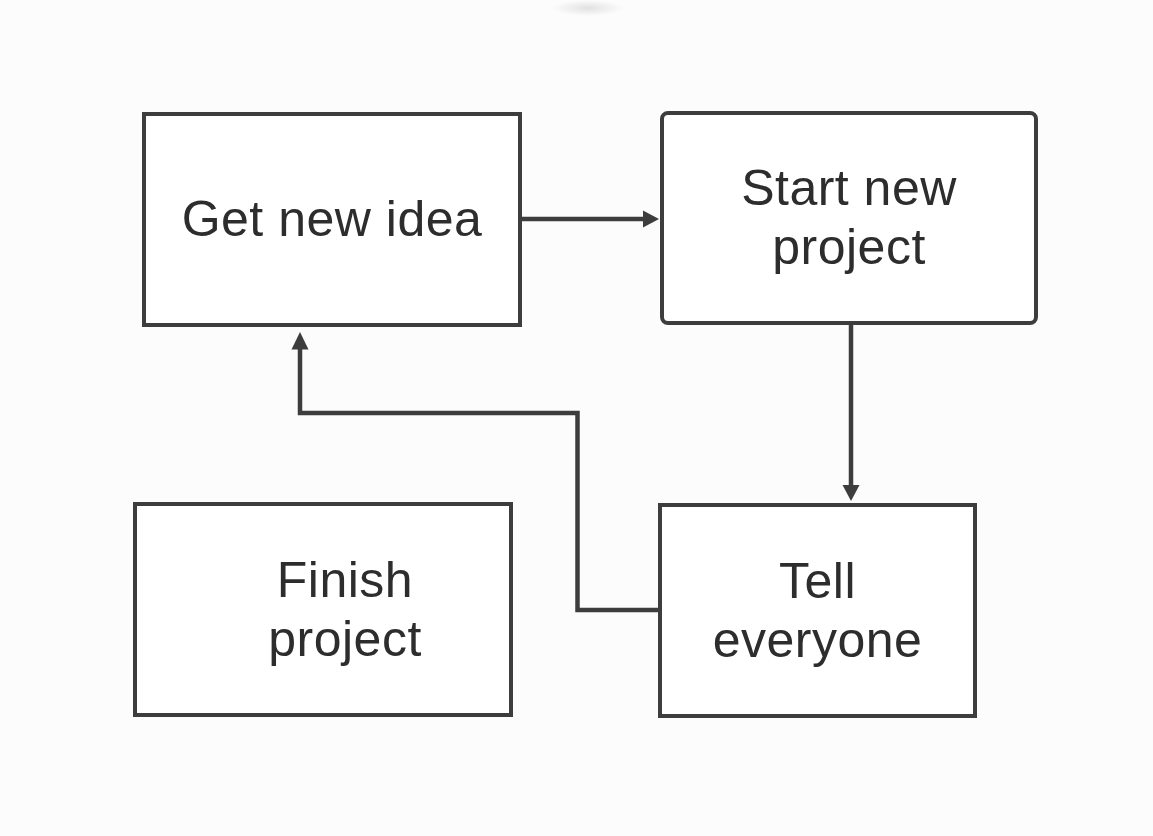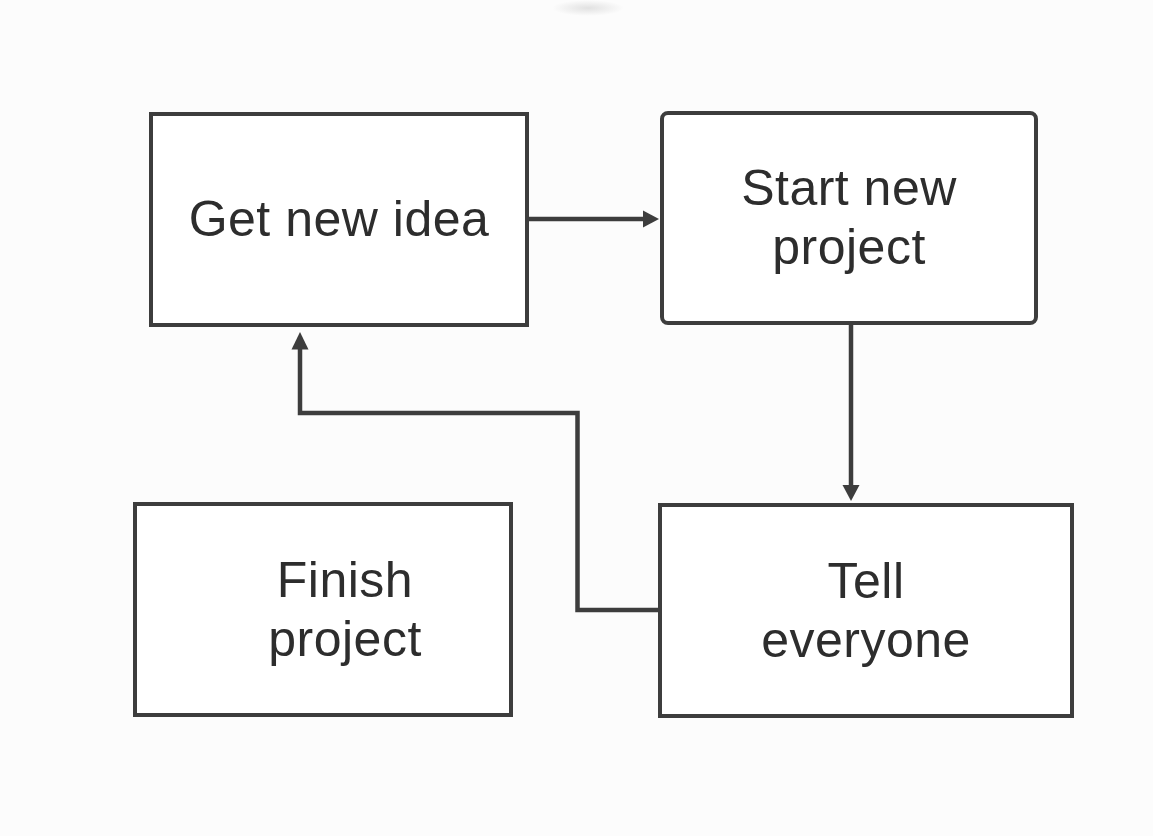--- a/index.html
+++ b/index.html
@@ -52,23 +52,23 @@
     justify-content: center;
     text-align: center;
   }
   .node-label {
     font-size: 50px;
     line-height: 1.18;
     color: var(--text);
     white-space: pre-line;
     letter-spacing: 0.5px;
   }
-  .node-get-new-idea     { left: 149px; top: 112px; width: 380px; height: 215px; }
+  .node-get-new-idea     { left: 142px; top: 112px; width: 380px; height: 215px; }
   .node-start-new-project{ left: 660px; top: 111px; width: 378px; height: 214px; border-radius: 8px; }
-  .node-tell-everyone    { left: 658px; top: 503px; width: 416px; height: 215px; }
+  .node-tell-everyone    { left: 658px; top: 503px; width: 319px; height: 215px; }
   .node-finish-project   { left: 133px; top: 502px; width: 380px; height: 215px; padding-left: 44px; }
   .scan-artifact {
     position: absolute;
     left: 552px;
     top: 0px;
     width: 72px;
     height: 16px;
     background: radial-gradient(ellipse at center, rgba(185,185,185,0.40) 0%, rgba(185,185,185,0.0) 70%);
   }
 </style>

